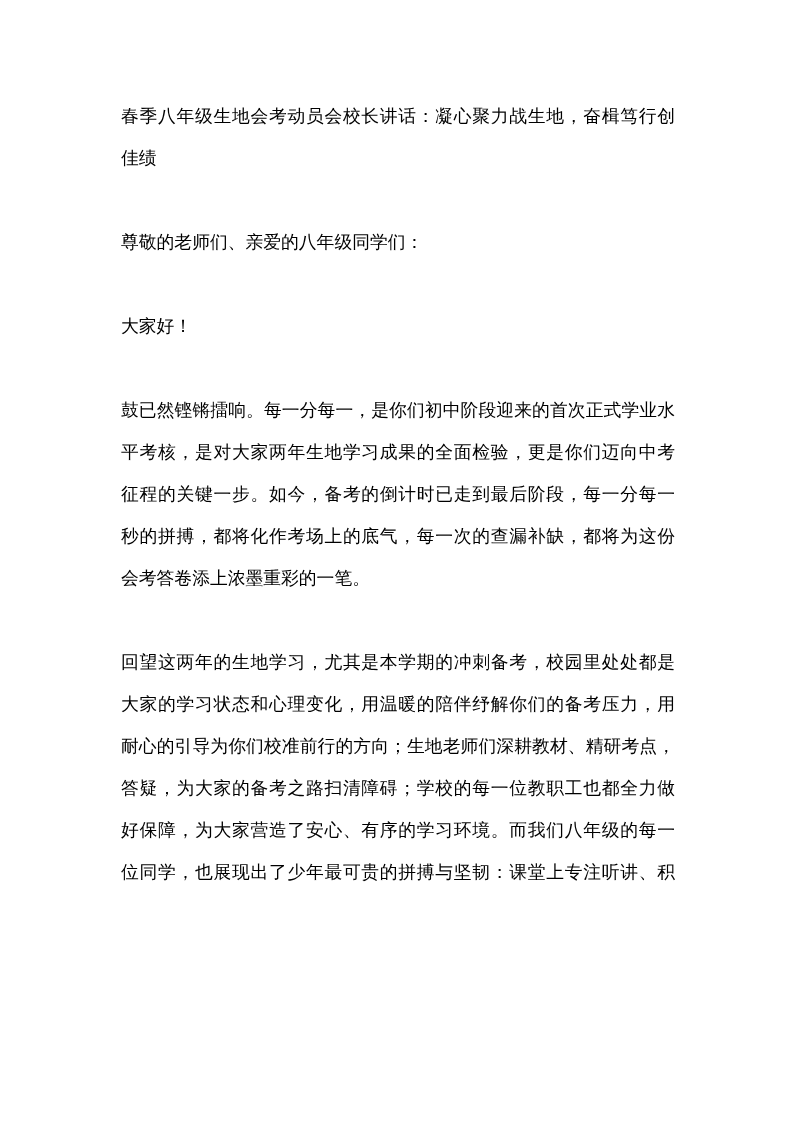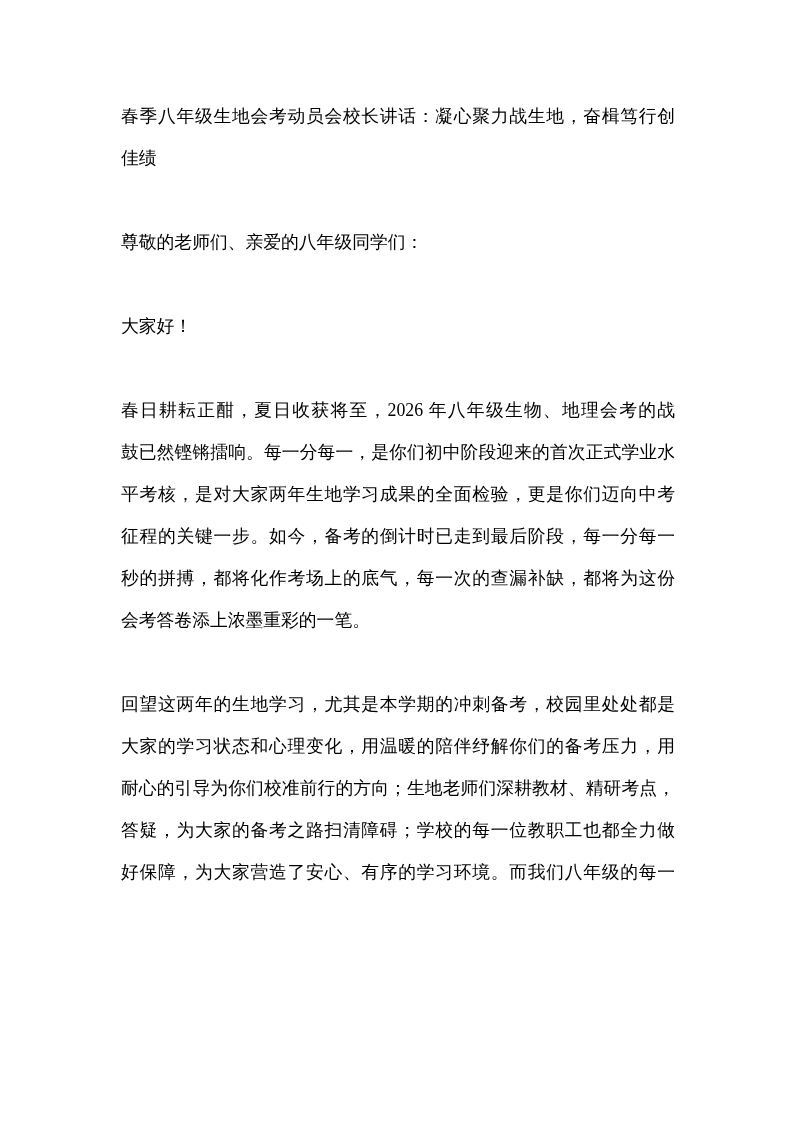--- a/index.html
+++ b/index.html
@@ -54,30 +54,30 @@
 
     <p class="para">
       <span class="line short">尊敬的老师们、亲爱的八年级同学们：</span>
     </p>
 
     <p class="para">
       <span class="line short">大家好！</span>
     </p>
 
     <p class="para">
-      <span class="line">春日耕耘正酣，夏日收获将至，2026 年八年级生物、地理会考的战</span>
       <span class="line">鼓已然铿锵擂响。每一分每一，是你们初中阶段迎来的首次正式学业水</span>
       <span class="line">平考核，是对大家两年生地学习成果的全面检验，更是你们迈向中考</span>
       <span class="line">征程的关键一步。如今，备考的倒计时已走到最后阶段，每一分每一</span>
       <span class="line">秒的拼搏，都将化作考场上的底气，每一次的查漏补缺，都将为这份</span>
       <span class="line short">会考答卷添上浓墨重彩的一笔。</span>
     </p>
 
     <p class="para">
       <span class="line">回望这两年的生地学习，尤其是本学期的冲刺备考，校园里处处都是</span>
       <span class="line">大家的学习状态和心理变化，用温暖的陪伴纾解你们的备考压力，用</span>
       <span class="line">耐心的引导为你们校准前行的方向；生地老师们深耕教材、精研考点，</span>
       <span class="line">答疑，为大家的备考之路扫清障碍；学校的每一位教职工也都全力做</span>
       <span class="line">好保障，为大家营造了安心、有序的学习环境。而我们八年级的每一</span>
+      <span class="line">位同学，也展现出了少年最可贵的拼搏与坚韧：课堂上专注听讲、积</span>
     </p>
 
   </div>
 </div>
 
 </body></html>

